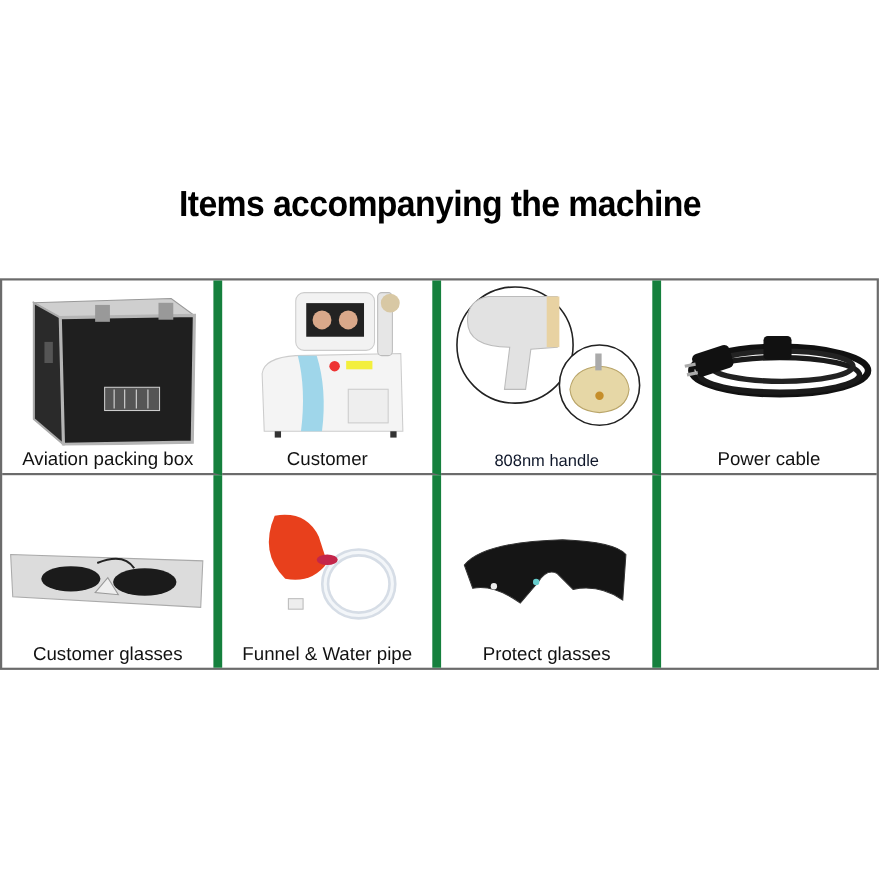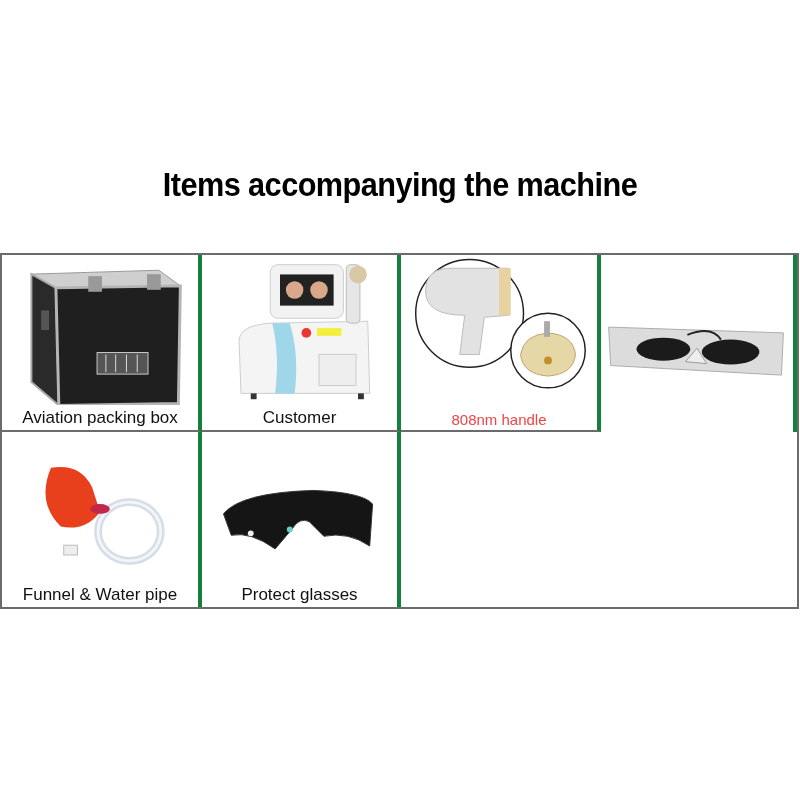--- a/index.html
+++ b/index.html
@@ -9,25 +9,25 @@
       font-family: "Liberation Sans", sans-serif; font-weight: bold; font-size: 33px;
       color: #000; letter-spacing: -0.6px; transform: scaleX(0.93);
     }
     .grid {
       position: absolute; left: 0; top: 253px; width: 799px; height: 356px;
       border-top: 2px solid #6b6b6b; border-bottom: 2px solid #6b6b6b;
       border-left: 2px solid #6b6b6b; border-right: 2px solid #6b6b6b;
       box-sizing: border-box;
       display: grid; grid-template-columns: 200px 199px 200px 1fr; grid-template-rows: 177px 1fr;
     }
-    .cell { position: relative; border-right: 4px solid #15803d; border-bottom: 2px solid #6b6b6b; box-sizing: border-box; overflow: hidden; }
+    .cell { position: relative; border-right: 8px solid #15803d; border-bottom: 2px solid #6b6b6b; box-sizing: border-box; overflow: hidden; }
     .cell.last-col { border-right: none; }
     .cell.last-row { border-bottom: none; }
     .cap { position: absolute; left: 0; right: 0; bottom: 2px; text-align: center; font-size: 17px; color: #111; white-space: nowrap; }
-    .cap.small { font-size: 15px; color: #ef4444; }
+    .cap.small { font-size: 15px; color: #0f172a; }
     .pic { position: absolute; left: 0; top: 0; width: 100%; height: 150px; }
   </style>
 </head>
 <body>
 
 <div class="title">Items accompanying the machine</div>
 
 <div class="grid">
 
   <div class="cell">
@@ -72,29 +72,42 @@
       <path d="M25,35 Q25,15 45,12 L110,12 L110,60 L85,62 L80,100 L60,100 L65,60 Q25,60 25,35Z" fill="#e2e2e2" stroke="#bbb"></path>
       <rect x="100" y="12" width="12" height="48" fill="#e8d2a2"></rect>
       <circle cx="150" cy="96" r="38" fill="#fff" stroke="#222" stroke-width="1.5"></circle>
       <path d="M122,100 Q125,80 150,78 Q176,80 178,100 Q176,120 150,122 Q124,120 122,100Z" fill="#e6d7a6" stroke="#b9a56a"></path>
       <rect x="146" y="66" width="6" height="16" fill="#aaa"></rect>
       <circle cx="150" cy="106" r="4" fill="#c58e2a"></circle>
     </svg>
     <div class="cap small">808nm handle</div>
   </div>
 
+  <div class="cell last-col">
+    <svg class="pic" viewBox="0 0 200 150">
+      <ellipse cx="110" cy="82" rx="82" ry="22" fill="none" stroke="#111" stroke-width="6"></ellipse>
+      <ellipse cx="110" cy="86" rx="74" ry="16" fill="none" stroke="#1a1a1a" stroke-width="5"></ellipse>
+      <ellipse cx="112" cy="78" rx="66" ry="14" fill="none" stroke="#222" stroke-width="5"></ellipse>
+      <rect x="30" y="62" width="36" height="22" rx="5" fill="#111" transform="rotate(-18 48 73)"></rect>
+      <line x1="22" y1="78" x2="32" y2="76" stroke="#aaa" stroke-width="3"></line>
+      <line x1="24" y1="86" x2="34" y2="84" stroke="#aaa" stroke-width="3"></line>
+      <rect x="95" y="50" width="26" height="22" rx="4" fill="#111"></rect>
+    </svg>
+    <div class="cap">Power cable</div>
+  </div>
 
   <div class="cell last-row">
     <svg class="pic" viewBox="0 0 200 150">
       <polygon points="8,72 190,78 188,122 10,112" fill="#dcdcdc" stroke="#aaa"></polygon>
       <ellipse cx="65" cy="95" rx="28" ry="12" fill="#1b1b1b"></ellipse>
       <ellipse cx="135" cy="98" rx="30" ry="13" fill="#1b1b1b"></ellipse>
       <path d="M90,80 Q115,70 125,85" fill="none" stroke="#222" stroke-width="2"></path>
       <polygon points="88,108 100,94 110,110" fill="#eee" stroke="#999"></polygon>
     </svg>
+    <div class="cap">Customer glasses</div>
   </div>
 
   <div class="cell last-row">
     <svg class="pic" viewBox="0 0 200 150">
       <ellipse cx="130" cy="100" rx="32" ry="30" fill="none" stroke="#d6dde6" stroke-width="8"></ellipse>
       <ellipse cx="130" cy="100" rx="32" ry="30" fill="none" stroke="#f3f6f9" stroke-width="3"></ellipse>
       <path d="M50,35 Q80,30 92,55 L100,80 Q85,100 60,95 Q35,70 50,35Z" fill="#e8401c"></path>
       <ellipse cx="100" cy="77" rx="10" ry="5" fill="#c4264a"></ellipse>
       <rect x="63" y="114" width="14" height="10" fill="#eee" stroke="#bbb"></rect>
     </svg>

